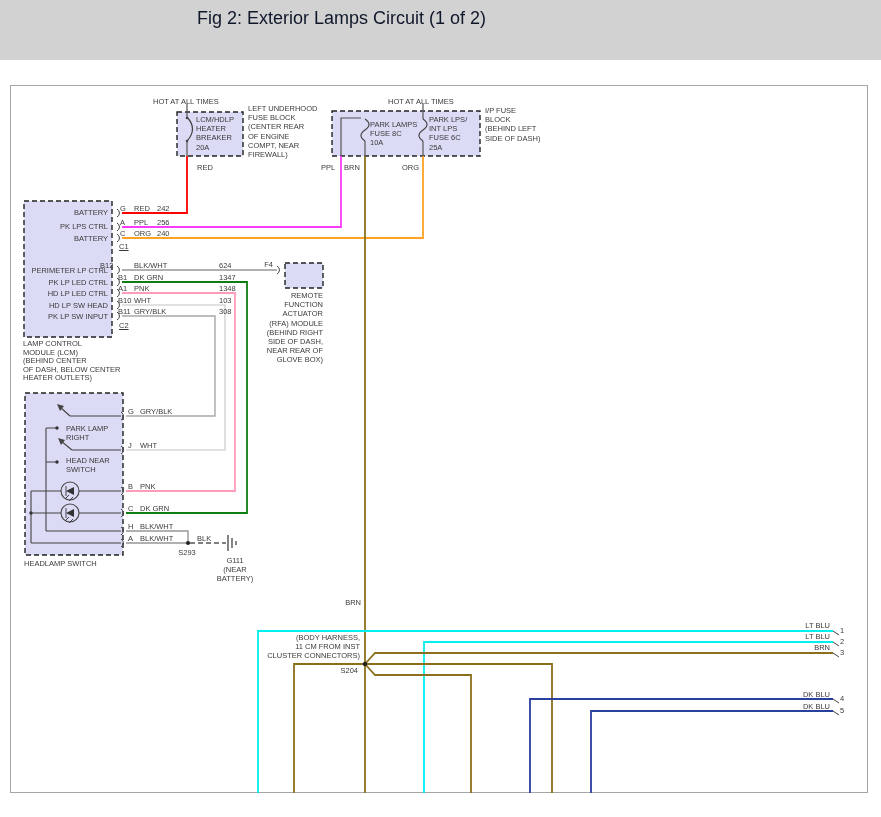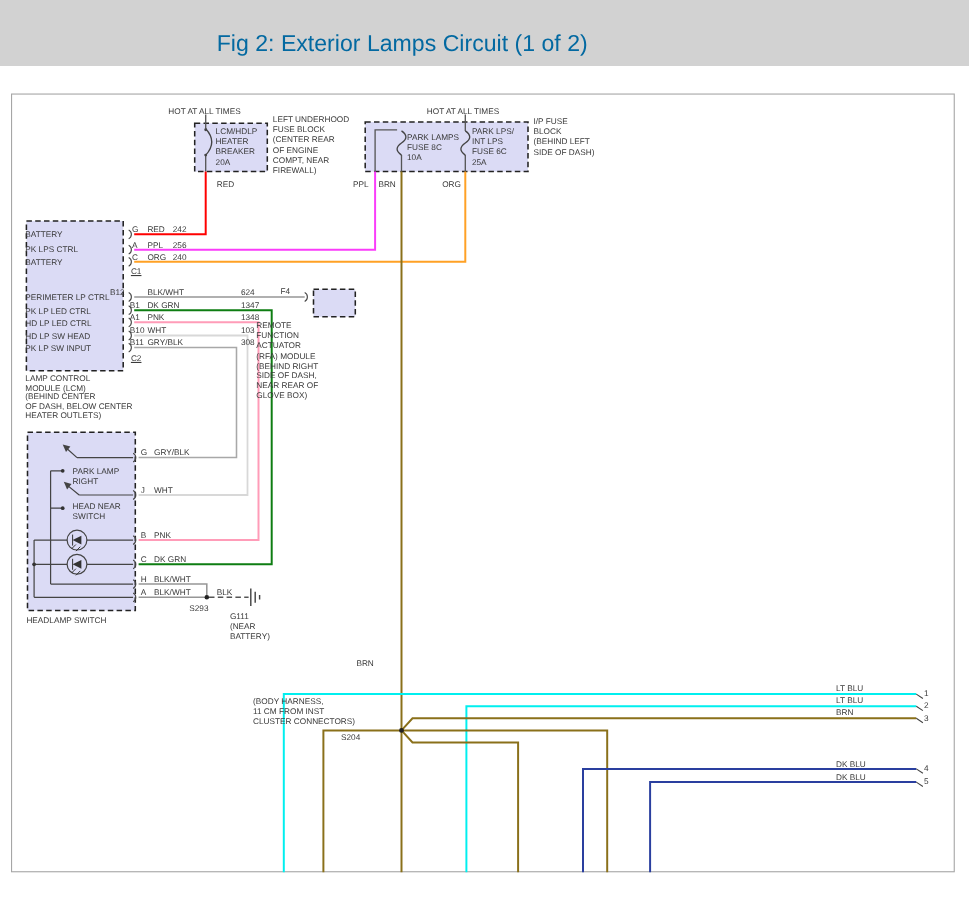--- a/index.html
+++ b/index.html
@@ -1,22 +1,22 @@
 <!DOCTYPE html>
 <html><head>
 <meta charset="utf-8">
 <style>
   html,body{margin:0;padding:0;background:#fff}
   .stage{position:relative;width:881px;height:817px;background:#ffffff;
          font-family:"Liberation Sans",sans-serif;overflow:hidden}
   .titlebar{position:absolute;left:0;top:0;width:881px;height:60px;background:#d2d2d2}
-  .title{position:absolute;left:197px;top:28px;font-size:21px;color:#0369a1}
+  .title{position:absolute;left:197px;top:8px;font-size:18px;color:#0f172a}
   .lb{position:absolute;font-size:7.5px;line-height:9.2px;color:#3a3a3a;white-space:pre-line}
-  .r{text-align:left}
-  .c{text-align:left}
+  .r{text-align:right}
+  .c{text-align:center}
   .u{text-decoration:underline}
   .lh86{line-height:8.6px}
   svg{position:absolute;left:0;top:0}
 </style>
 </head>
 <body>
 
 <div class="stage">
 
   <div class="titlebar">

